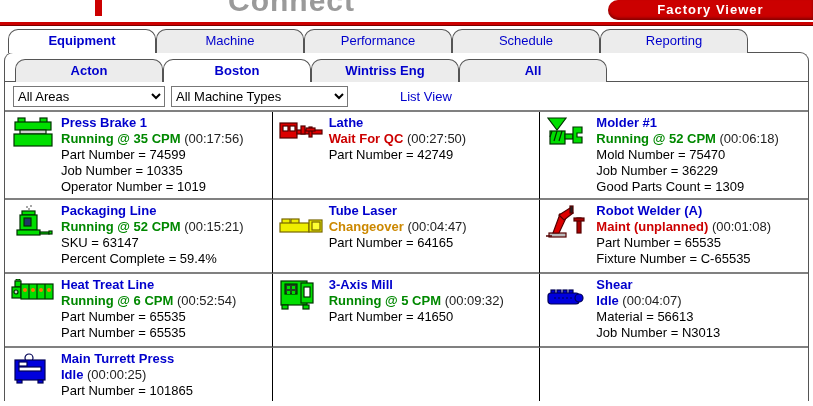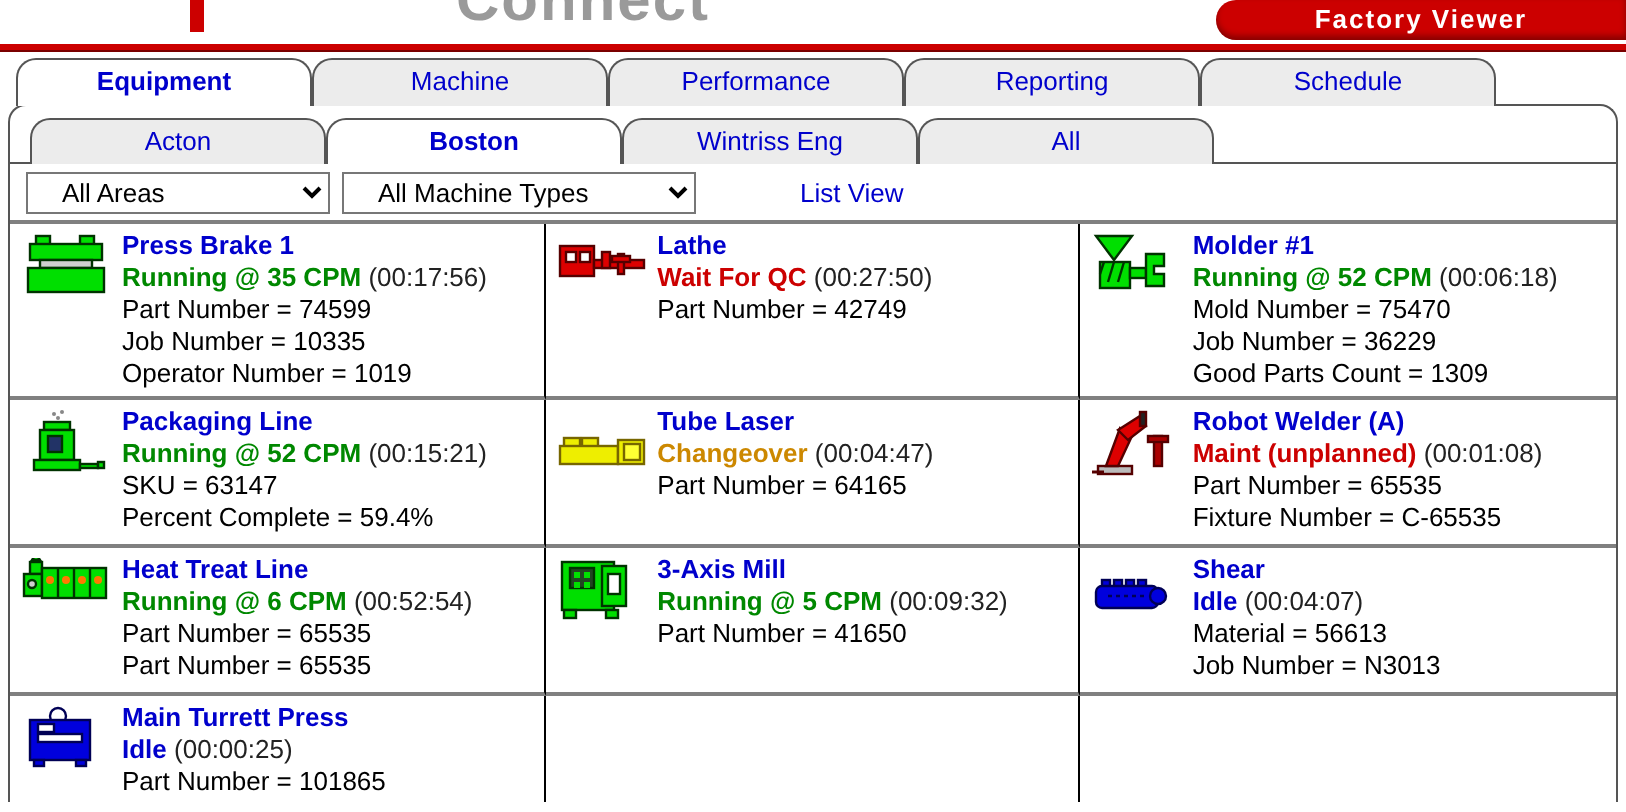--- a/index.html
+++ b/index.html
@@ -21,25 +21,25 @@
   .tabrow { display:flex; padding:3px 6px 0 8px; position:relative; z-index:2; }
   .tab { width:148px; height:24px; line-height:22px; text-align:center; font-size:13px;
          color:#0000cc; background:#ececec; border:1px solid #555;
          border-bottom:none; border-radius:10px 10px 0 0; cursor:pointer; margin-bottom:-1px; }
   .tab.selected { background:#fff; font-weight:bold; }
 
   
   .content { margin:0 4px; border:1px solid #555; border-bottom:none;
              border-radius:9px 9px 0 0; background:#fff; height:349px; overflow:hidden; }
   .subtabs { padding:6px 6px 0 10px; border-bottom:1px solid #555; }
-  .subtabs .tab { height:23px; line-height:21px; }
+  .subtabs .tab { height:23px; line-height:21px;font-weight:bold; }
   .filterbar { display:flex; align-items:center; padding:4px 8px; height:28px; }
   .filterbar select { width:152px; height:21px; font-size:13px; margin-right:6px;
                       font-family:"Liberation Sans", sans-serif; border:1px solid #777;
-                      background:#fff; color:#000;padding-left:13px; }
+                      background:#fff; color:#000; }
   .filterbar select.types { width:177px; }
   .listview { margin-left:46px; color:#0000cc; font-size:13px; text-decoration:none; cursor:pointer; }
 
   
   .grid { display:grid; grid-template-columns:1fr 1fr 1fr; grid-template-rows:88px 74px 74px auto;
           border-top:2px solid #808080; }
   .cell { border-right:1px solid #000; border-bottom:2px solid #808080;
           padding:3px 4px 16px 6px; display:flex; overflow:hidden; }
   .cell.lastcol { border-right:none; }
   .cell.lastrow { border-bottom:none; }
@@ -56,22 +56,22 @@
   <span class="logo-red-frag"></span>
   <span class="logo-clip">Connect</span>
   <div class="ribbon">Factory Viewer</div>
 </div>
 <div class="red-bar"></div>
 
 <div class="tabrow">
   <div class="tab selected">Equipment</div>
   <div class="tab">Machine</div>
   <div class="tab">Performance</div>
+  <div class="tab">Schedule</div>
   <div class="tab">Reporting</div>
-  <div class="tab">Schedule</div>
 </div>
 
 <div class="content">
 
   <div class="tabrow subtabs">
     <div class="tab">Acton</div>
     <div class="tab selected">Boston</div>
     <div class="tab">Wintriss Eng</div>
     <div class="tab">All</div>
   </div>

